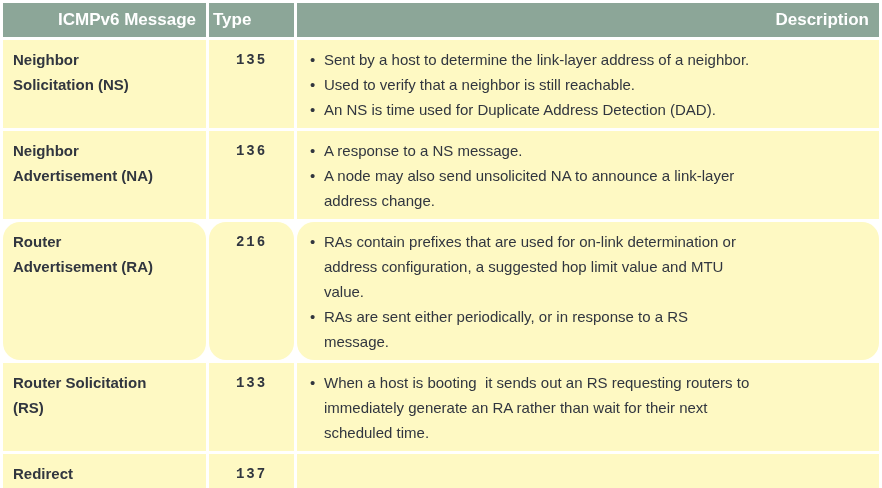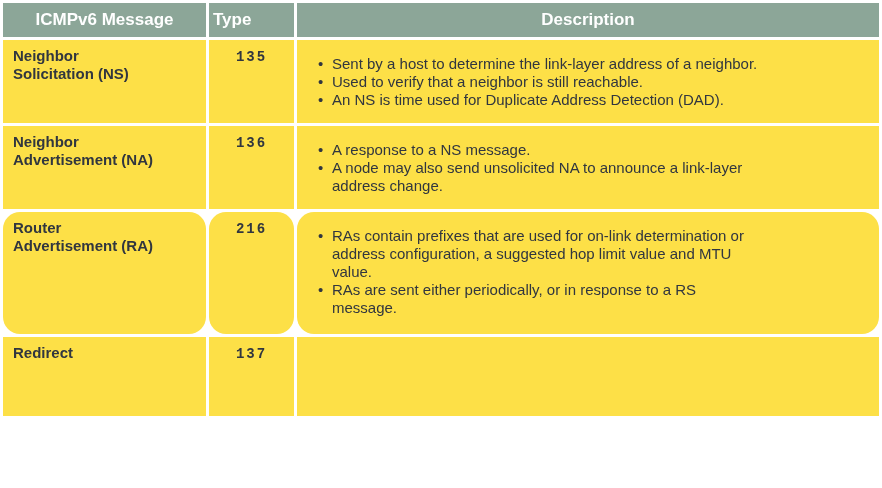--- a/index.html
+++ b/index.html
@@ -18,48 +18,48 @@
     table-layout: fixed;
   }
   col.c1 { width: 203px; }
   col.c2 { width: 85px; }
   col.c3 { width: 582px; }
   th {
     background: #8CA698;
     color: #ffffff;
     font-size: 17px;
     font-weight: bold;
-    text-align: center;
+    text-align: right;
     vertical-align: middle;
     padding: 5px 10px 6px 10px;
     height: 34px;
   }
   th.center { text-align: left; padding-left: 4px; padding-right: 4px; }
   td {
-    background: #fde047;
+    background: #fef9c3;
     vertical-align: top;
     font-size: 15px;
-    line-height: 18px;
+    line-height: 25px;
     color: #31363F;
   }
   td.msg {
     font-weight: bold;
     padding: 7px 10px 6px 10px;
     white-space: pre-wrap;
   }
   td.type {
     font-family: "Liberation Mono", "DejaVu Sans Mono", monospace;
     font-weight: bold;
     font-size: 14px;
     letter-spacing: 2px;
     text-align: center;
     padding-top: 8px;
   }
   td.desc { padding: 7px 8px 6px 10px; }
-  ul.bullets { margin: 8px; padding: 0; list-style: none; }
+  ul.bullets { margin: 0; padding: 0; list-style: none; }
   ul.bullets li {
     position: relative;
     padding-left: 17px;
     white-space: pre-wrap;
   }
   ul.bullets li::before {
     content: "\2022";
     position: absolute;
     left: 3px;
     top: 0;
@@ -118,20 +118,32 @@
       <td class="desc">
         <ul class="bullets">
           <li>RAs contain prefixes that are used for on-link determination or
 address configuration, a suggested hop limit value and MTU
 value.</li>
           <li>RAs are sent either periodically, or in response to a RS
 message.</li>
         </ul>
       </td>
     </tr>
+    <tr class="r3">
+      <td class="msg">Router Solicitation
+(RS)</td>
+      <td class="type">133</td>
+      <td class="desc">
+        <ul class="bullets">
+          <li>When a host is booting  it sends out an RS requesting routers to
+immediately generate an RA rather than wait for their next
+scheduled time.</li>
+        </ul>
+      </td>
+    </tr>
     <tr class="r4">
       <td class="msg">Redirect</td>
       <td class="type">137</td>
       <td class="desc">
         <ul class="bullets"></ul>
       </td>
     </tr>
   </tbody>
 </table>
 

